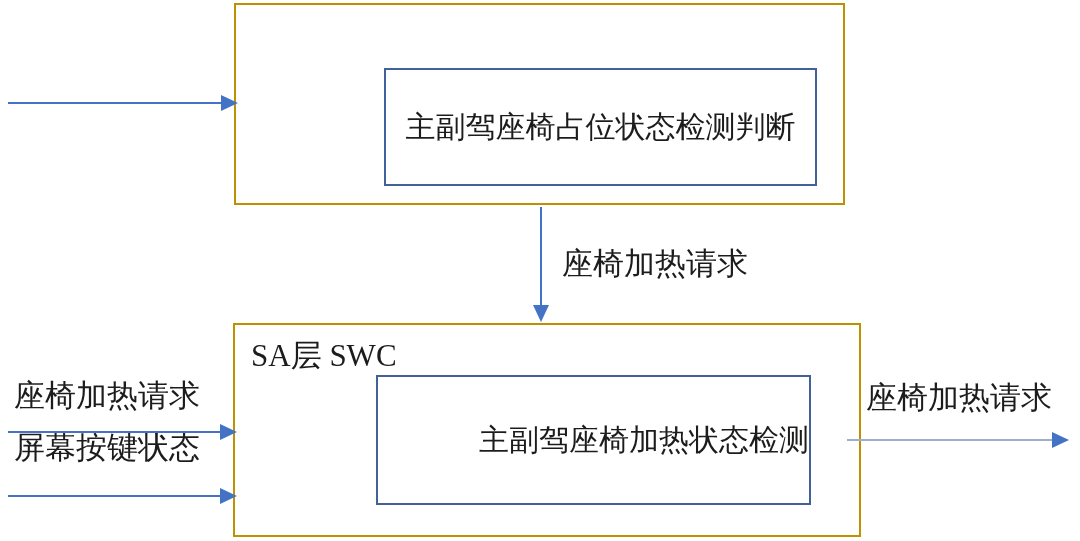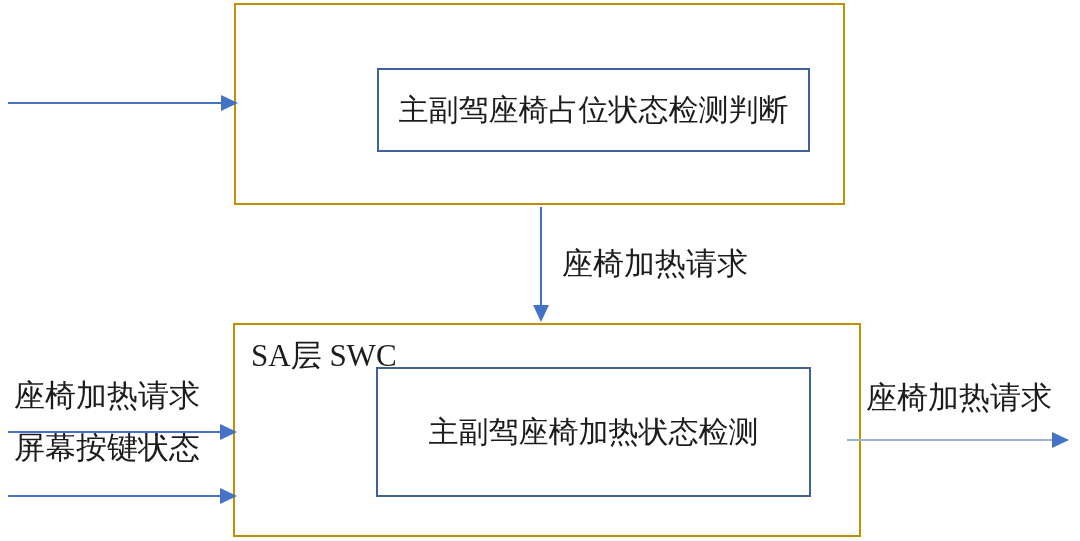--- a/index.html
+++ b/index.html
@@ -42,22 +42,22 @@
     box-sizing: border-box;
     display: flex;
     flex-direction: column;
     align-items: center;
     justify-content: center;
     text-align: center;
     font-size: 30px;
     line-height: 1.35;
     color: #1c1c1c;
   }
-  .outer-box.vc .inner-box { left: 141px; top: 63px; width: 433px; height: 84px; }
-  .outer-box.sa .inner-box { left: 141px; top: 42px; width: 435px; height: 130px; }
+  .outer-box.vc .inner-box { left: 148px; top: 63px; width: 433px; height: 118px; }
+  .outer-box.sa .inner-box { left: 141px; top: 50px; width: 435px; height: 130px; align-items: flex-end; }
   .inner-line { white-space: nowrap; }
   .outer-box.sa .inner-line + .inner-line { margin-top: 14px; }
 
   
   .signal-label {
     position: absolute;
     font-size: 31px;
     line-height: 1.15;
     white-space: nowrap;
     color: #1c1c1c;

